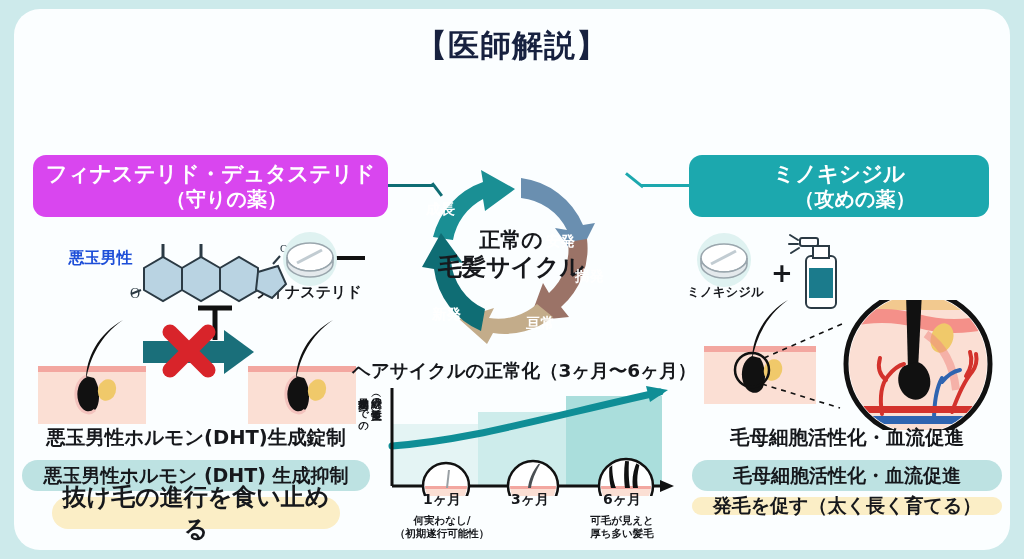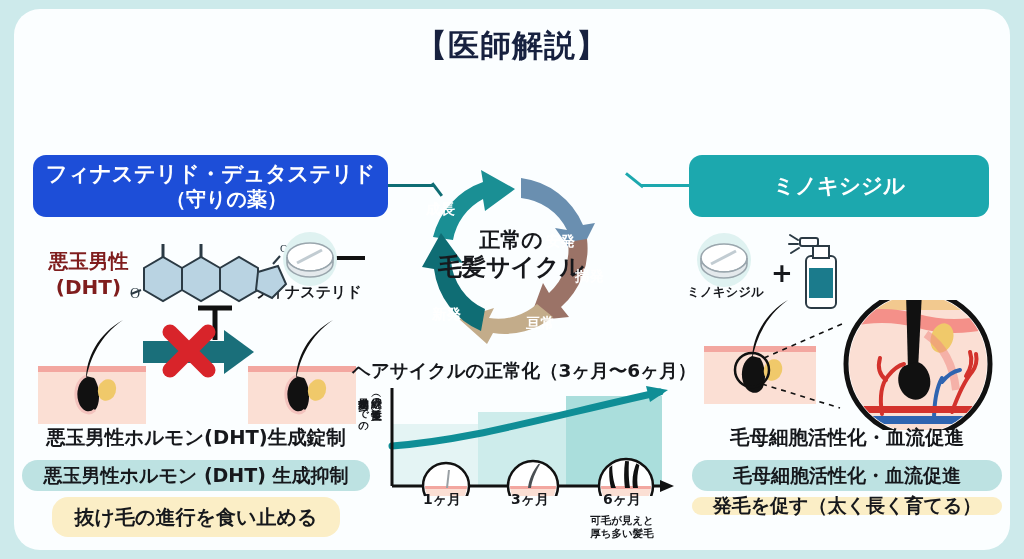--- a/index.html
+++ b/index.html
@@ -22,43 +22,43 @@
   .title-main{
     font-size:45px;font-weight:bold;color:#17213f;letter-spacing:0px;
     line-height:1.15;margin-top:4px;
   }
   
   .hdr{
     position:absolute;border-radius:13px;display:flex;flex-direction:column;
     align-items:center;justify-content:center;color:#ffffff;font-weight:bold;
     text-align:center;line-height:1.22;
   }
-  .hdr-left{left:33px;top:155px;width:355px;height:62px;background:#1d4ed8;font-size:21.5px;}
+  .hdr-left{left:33px;top:155px;width:355px;height:62px;background:#d946ef;font-size:21.5px;}
   .hdr-right{left:689px;top:155px;width:300px;height:62px;background:#1ca8ae;font-size:21.5px;}
   .hdr .l2{font-size:20px;margin-left:32px;}
   
   .conn{position:absolute;background:#0f6d74;}
   .conn-l{left:388px;top:184px;width:46px;height:3px;}
   .conn-l2{left:431px;top:184px;width:3px;height:16px;transform:rotate(-37deg);transform-origin:left top;}
   .conn-r{left:641px;top:184px;width:48px;height:3px;background:#1ca8ae;}
   .conn-r2{left:622px;top:186px;width:22px;height:3px;background:#1ca8ae;transform:rotate(39deg);transform-origin:right top;}
   
   .cycle{position:absolute;left:398px;top:150px;width:226px;height:210px;}
   .cycle-center{
     position:absolute;left:0;top:0;width:226px;height:210px;
     display:flex;flex-direction:column;align-items:center;justify-content:center;
     font-weight:bold;color:#16181c;line-height:1.18;
   }
   .cycle-center .c1{font-size:21px;}
   .cycle-center .c2{font-size:24px;}
   .seg-label{position:absolute;color:#ffffff;font-weight:bold;font-size:14.5px;white-space:nowrap;}
   
   .dht-label{
-    position:absolute;left:36px;top:248px;width:105px;text-align:center;
-    font-size:20px;font-weight:bold;color:#7f1d1d;line-height:1.3;
+    position:absolute;left:48px;top:248px;width:105px;text-align:center;
+    font-size:16px;font-weight:bold;color:#1d4ed8;line-height:1.3;
   }
   .fin-label{
     position:absolute;left:243px;top:283px;width:130px;text-align:center;
     font-size:15px;font-weight:bold;color:#16181c;
   }
   
   .mino-label{
     position:absolute;left:678px;top:284px;width:95px;text-align:center;
     font-size:12.5px;font-weight:bold;color:#16181c;
   }
@@ -71,21 +71,21 @@
     font-size:19.5px;font-weight:bold;color:#16181c;
   }
   .pill{
     border-radius:16px;font-weight:bold;color:#16181c;
     display:flex;align-items:center;justify-content:center;
   }
   .pill-blue{background:#bde2e2;}
   .pill-cream{background:#fbeec6;}
   .l-line1{left:22px;top:424px;width:348px;}
   .l-line2{left:22px;top:460px;width:348px;height:31px;font-size:19px;}
-  .l-line3{left:52px;top:497px;width:288px;height:40px;font-size:20px;}
+  .l-line3{left:52px;top:497px;width:288px;height:32px;font-size:24px;}
   .r-line1{left:692px;top:424px;width:310px;}
   .r-line2{left:692px;top:460px;width:310px;height:31px;font-size:19px;}
   .r-line3{left:692px;top:497px;width:310px;height:18px;font-size:19px;}
   
   .chart{position:absolute;left:352px;top:358px;width:330px;height:198px;}
   .chart-title{
     position:absolute;left:0;top:0;width:330px;text-align:center;
     font-size:18.5px;font-weight:bold;color:#16181c;white-space:nowrap;
   }
   .axis-text{
@@ -117,20 +117,21 @@
   <div class="conn conn-l2"></div>
   <div class="conn conn-r"></div>
   <div class="conn conn-r2"></div>
 
   <div class="hdr hdr-left">
     <div>フィナステリド・デュタステリド</div>
     <div class="l2">（守りの薬）</div>
   </div>
   <div class="hdr hdr-right">
     <div>ミノキシジル</div>
+    <div class="l2">（攻めの薬）</div>
   </div>
 
   <div class="cycle">
     <svg width="226" height="210" viewBox="0 0 226 210">
       <g transform="translate(113,105)">
 
         <path d="M -78 -18 A 78 78 0 0 1 -28 -73 L -30 -85 L 4 -66 L -26 -44 L -28 -56 A 58 58 0 0 0 -58 -15 Z" fill="#1a8f94"></path>
 
         <path d="M 10 -77 A 78 78 0 0 1 72 -30 L 84 -32 L 66 4 L 44 -27 L 56 -25 A 58 58 0 0 0 10 -57 Z" fill="#6a8fb0"></path>
 
@@ -147,21 +148,20 @@
     </div>
     <div class="seg-label" style="left:28px;top:50px;">成長</div>
     <div class="seg-label" style="left:148px;top:58px;margin-top:24px;">安発</div>
     <div class="seg-label" style="left:177px;top:117px;">揣発</div>
     <div class="seg-label" style="left:128px;top:164px;">亘常</div>
     <div class="seg-label" style="left:34px;top:155px;">新発</div>
   </div>
 
   <div class="dht-label">
     <div>悪玉男性</div>
-    <div>(DHT)</div>
   </div>
   <div class="fin-label">フィナステリド</div>
 
   <svg style="position:absolute;left:130px;top:228px;" width="250" height="200" viewBox="0 0 250 200">
 
     <g stroke="#2b3a44" stroke-width="2" fill="#b9d3e2">
       <polygon points="14,62 14,40 33,29 52,40 52,62 33,73"></polygon>
       <polygon points="52,40 52,62 71,73 90,62 90,40 71,29"></polygon>
       <polygon points="90,40 90,62 109,73 128,62 128,40 109,29"></polygon>
       <polygon points="128,44 148,38 156,56 142,70 126,62"></polygon>
@@ -342,18 +342,22 @@
           <path d="M254 52 C250 72 250 90 252 102 l-5 0 C245 88 246 68 254 52 Z" fill="#111"></path>
           <path d="M268 62 C260 78 258 92 260 102 l-5 0 C253 90 257 74 268 62 Z" fill="#111"></path>
         </g>
       </g>
     </svg>
 
     <div class="month" style="left:42px;top:133px;">1ヶ月</div>
     <div class="month" style="left:130px;top:133px;">3ヶ月</div>
     <div class="month" style="left:222px;top:133px;">6ヶ月</div>
 
+    <div class="month-cap" style="left:35px;top:156px;">
+      <div>何実わなし/</div>
+      <div>（初期遂行可能性）</div>
+    </div>
     <div class="month-cap" style="left:215px;top:156px;">
       <div>可毛が見えと</div>
       <div>厚ち多い髪毛</div>
     </div>
   </div>
 </div>
 
 </body></html>

